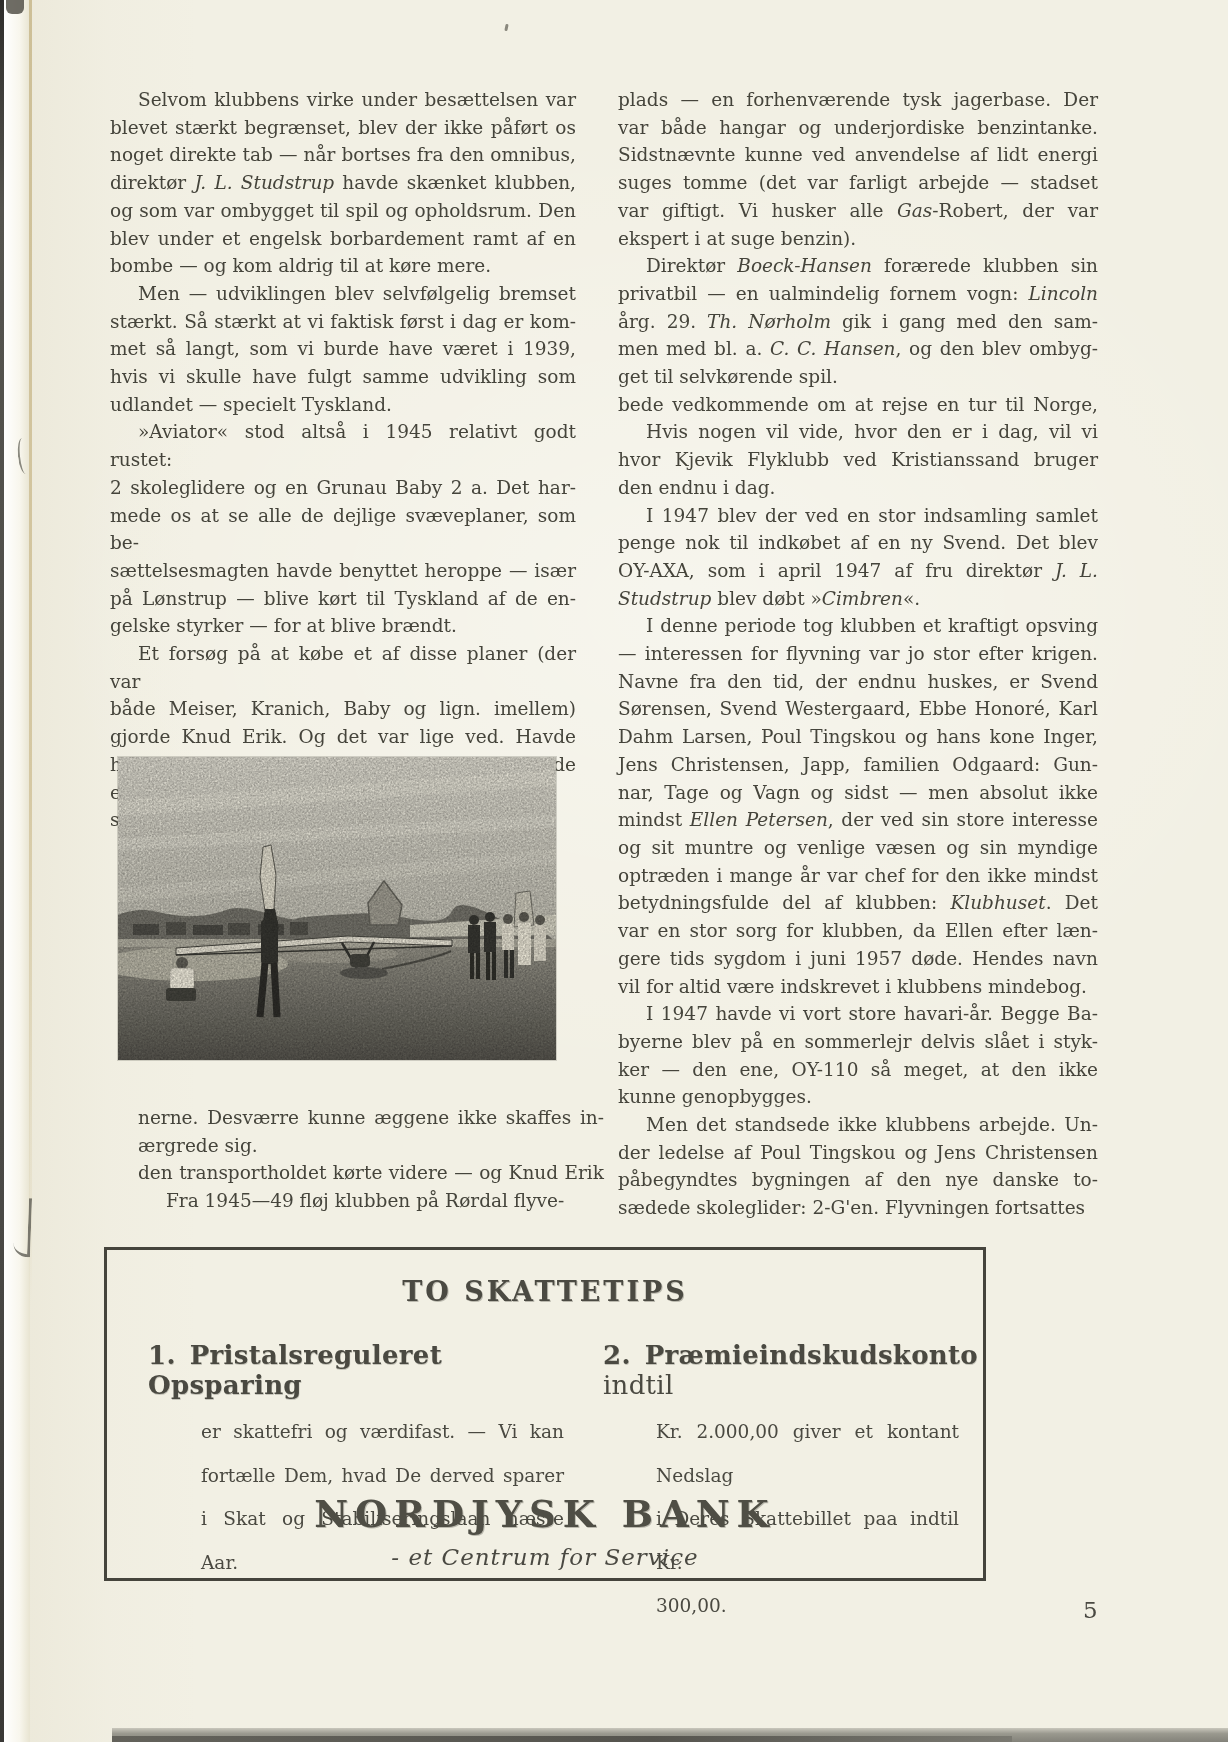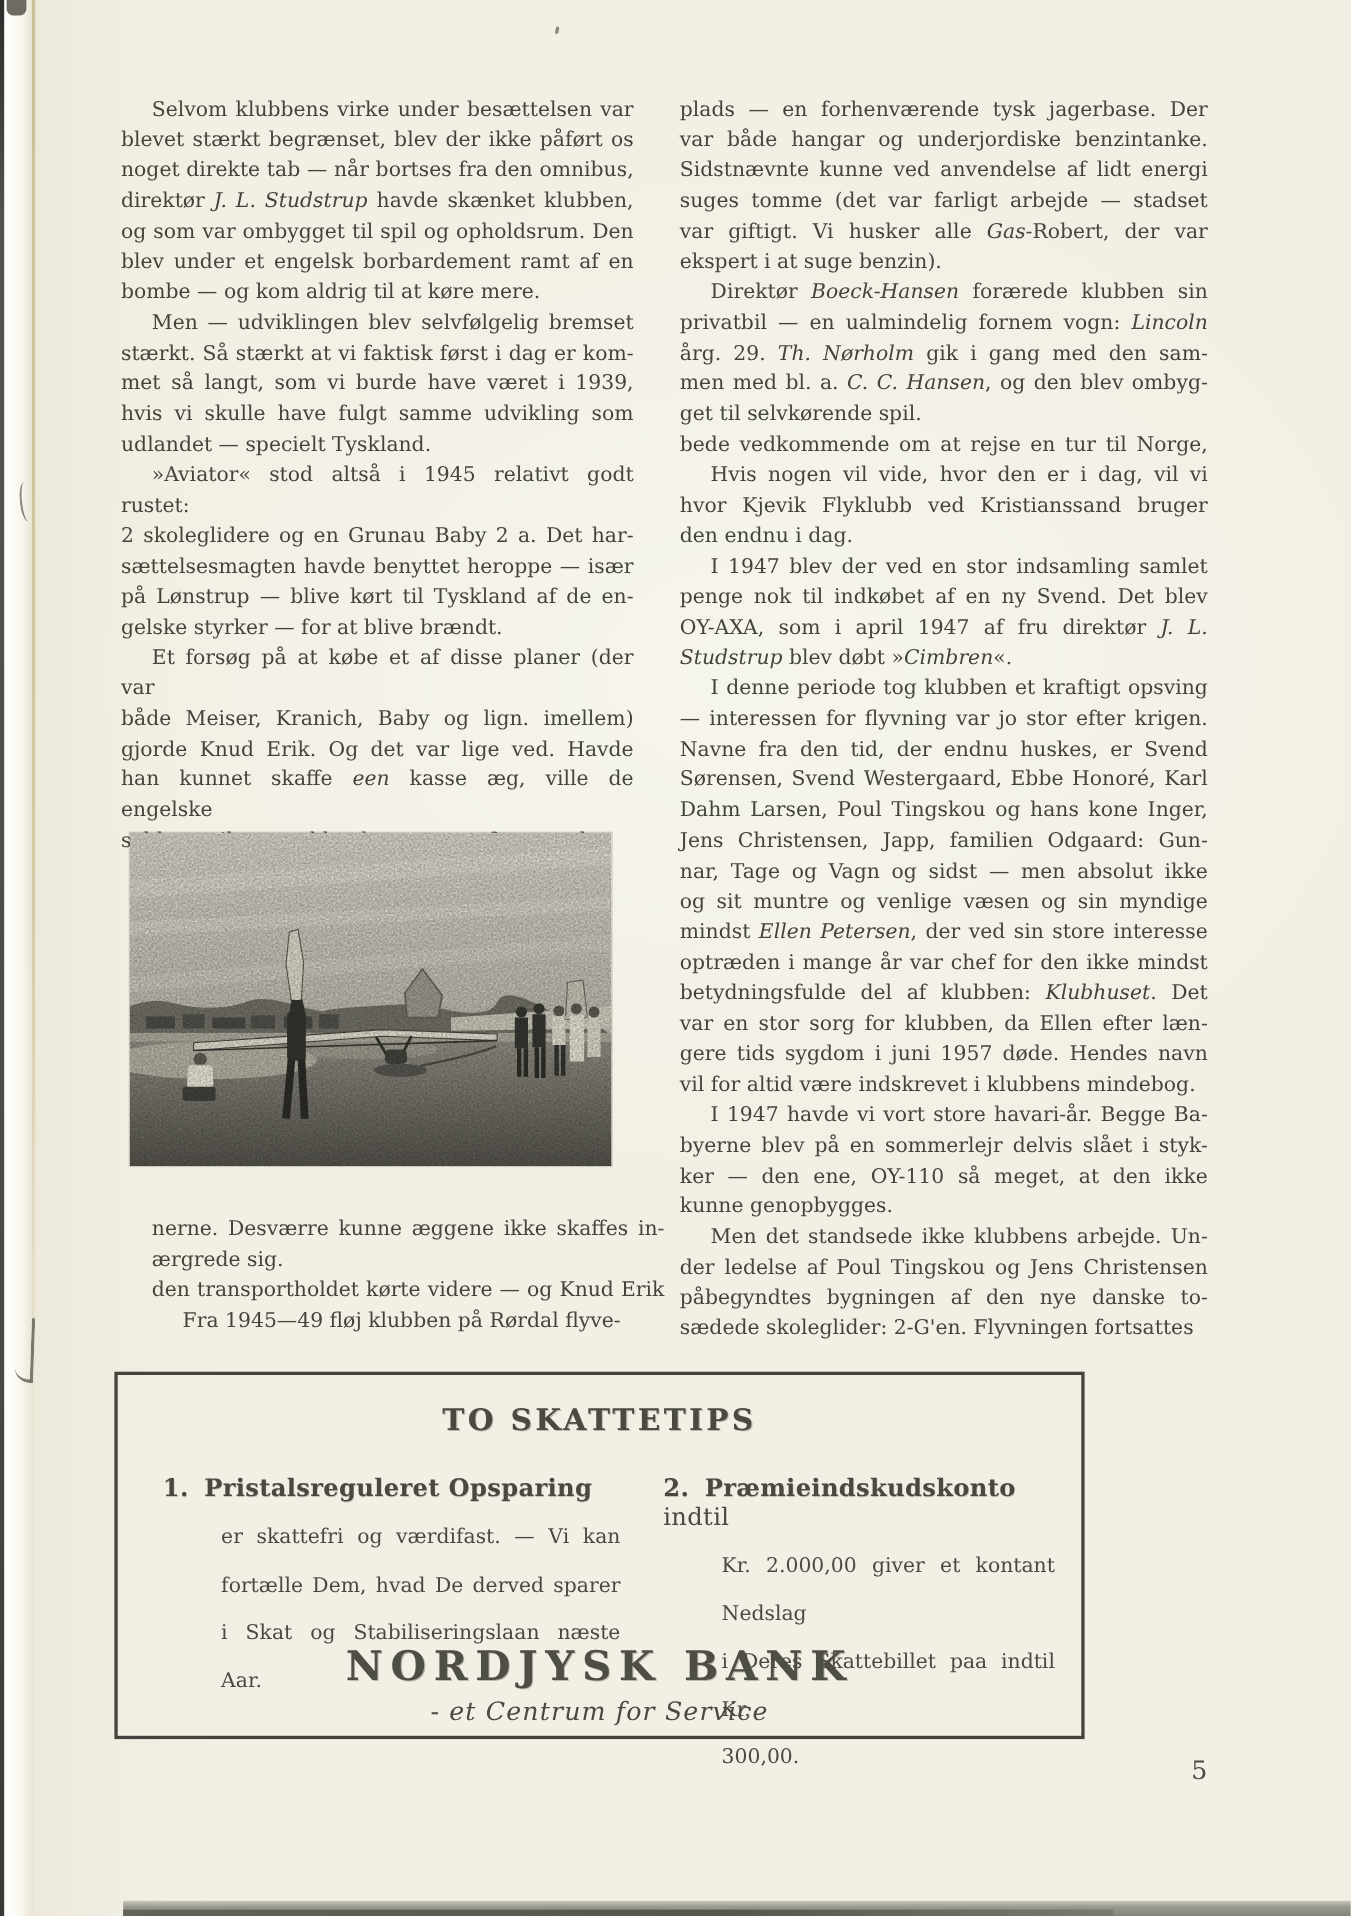--- a/index.html
+++ b/index.html
@@ -53,21 +53,21 @@
   
   .ad-box{position:absolute;left:104px;top:1247px;width:876px;height:328px;
     border:3px solid #45443c;color:#4a4941;}
   .ad-title{position:absolute;top:26px;left:0;width:100%;text-align:center;
     font-size:27px;font-weight:bold;letter-spacing:3px;color:#4b4a42;
     text-shadow:1px 1px 0 rgba(60,60,50,.3);}
   .ad-tips{position:absolute;top:90px;left:41px;right:24px;display:flex;justify-content:space-between;}
   .tip{position:relative;}
   .tip-1{width:416px;}
   .tip-2{width:356px;}
-  .tip-head{font-size:22px;font-weight:bold;margin-bottom:10px;letter-spacing:.3px;
+  .tip-head{font-size:26px;font-weight:bold;margin-bottom:10px;letter-spacing:.3px;
     text-shadow:.5px .5px 0 rgba(60,60,50,.25);}
   .tip-num{margin-right:14px;}
   .tip-suffix{font-weight:normal;text-shadow:none;}
   .tip-body{margin-left:53px;}
   .tip-body .ln{font-size:18.5px;line-height:43.5px;}
   .bank-name{position:absolute;top:242px;left:0;width:100%;text-align:center;
     font-size:37px;font-weight:bold;letter-spacing:7px;color:#4f4e45;
     text-shadow:1px 1px 0 rgba(60,60,50,.3);}
   .bank-slogan{position:absolute;top:294px;left:0;width:100%;text-align:center;
     font-style:italic;font-size:23px;color:#4a4942;letter-spacing:1px;}
@@ -97,20 +97,21 @@
       <div class="ln jl">og som var ombygget til spil og opholdsrum. Den</div>
       <div class="ln jl">blev under et engelsk borbardement ramt af en</div>
       <div class="ln">bombe — og kom aldrig til at køre mere.</div>
       <div class="ln jl ind">Men — udviklingen blev selvfølgelig bremset</div>
       <div class="ln jl">stærkt. Så stærkt at vi faktisk først i dag er kom-</div>
       <div class="ln jl">met så langt, som vi burde have været i 1939,</div>
       <div class="ln jl">hvis vi skulle have fulgt samme udvikling som</div>
       <div class="ln">udlandet — specielt Tyskland.</div>
       <div class="ln jl ind">»Aviator« stod altså i 1945 relativt godt rustet:</div>
       <div class="ln jl">2 skoleglidere og en Grunau Baby 2 a. Det har-</div>
+      <div class="ln jl">mede os at se alle de dejlige svæveplaner, som be-</div>
       <div class="ln jl">sættelsesmagten havde benyttet heroppe — især</div>
       <div class="ln jl">på Lønstrup — blive kørt til Tyskland af de en-</div>
       <div class="ln">gelske styrker — for at blive brændt.</div>
       <div class="ln jl ind">Et forsøg på at købe et af disse planer (der var</div>
       <div class="ln jl">både Meiser, Kranich, Baby og lign. imellem)</div>
       <div class="ln jl">gjorde Knud Erik. Og det var lige ved. Havde</div>
       <div class="ln jl">han kunnet skaffe <i>een</i> kasse æg, ville de engelske</div>
       <div class="ln">soldater til gengæld »glemme« et af svævepla-</div>
     </div>
 
@@ -219,22 +220,22 @@
       <div class="ln jl">penge nok til indkøbet af en ny Svend. Det blev</div>
       <div class="ln jl">OY-AXA, som i april 1947 af fru direktør <i>J. L.</i></div>
       <div class="ln"><i>Studstrup</i> blev døbt »<i>Cimbren</i>«.</div>
       <div class="ln jl ind">I denne periode tog klubben et kraftigt opsving</div>
       <div class="ln jl">— interessen for flyvning var jo stor efter krigen.</div>
       <div class="ln jl">Navne fra den tid, der endnu huskes, er Svend</div>
       <div class="ln jl">Sørensen, Svend Westergaard, Ebbe Honoré, Karl</div>
       <div class="ln jl">Dahm Larsen, Poul Tingskou og hans kone Inger,</div>
       <div class="ln jl">Jens Christensen, Japp, familien Odgaard: Gun-</div>
       <div class="ln jl">nar, Tage og Vagn og sidst — men absolut ikke</div>
+      <div class="ln jl">mindst <i>Ellen Petersen</i>, der ved sin store interesse</div>
       <div class="ln jl">og sit muntre og venlige væsen og sin myndige</div>
-      <div class="ln jl">mindst <i>Ellen Petersen</i>, der ved sin store interesse</div>
       <div class="ln jl">optræden i mange år var chef for den ikke mindst</div>
       <div class="ln jl">betydningsfulde del af klubben: <i>Klubhuset</i>. Det</div>
       <div class="ln jl">var en stor sorg for klubben, da Ellen efter læn-</div>
       <div class="ln jl">gere tids sygdom i juni 1957 døde. Hendes navn</div>
       <div class="ln">vil for altid være indskrevet i klubbens mindebog.</div>
       <div class="ln jl ind">I 1947 havde vi vort store havari-år. Begge Ba-</div>
       <div class="ln jl">byerne blev på en sommerlejr delvis slået i styk-</div>
       <div class="ln jl">ker — den ene, OY-110 så meget, at den ikke</div>
       <div class="ln">kunne genopbygges.</div>
       <div class="ln jl ind">Men det standsede ikke klubbens arbejde. Un-</div>

